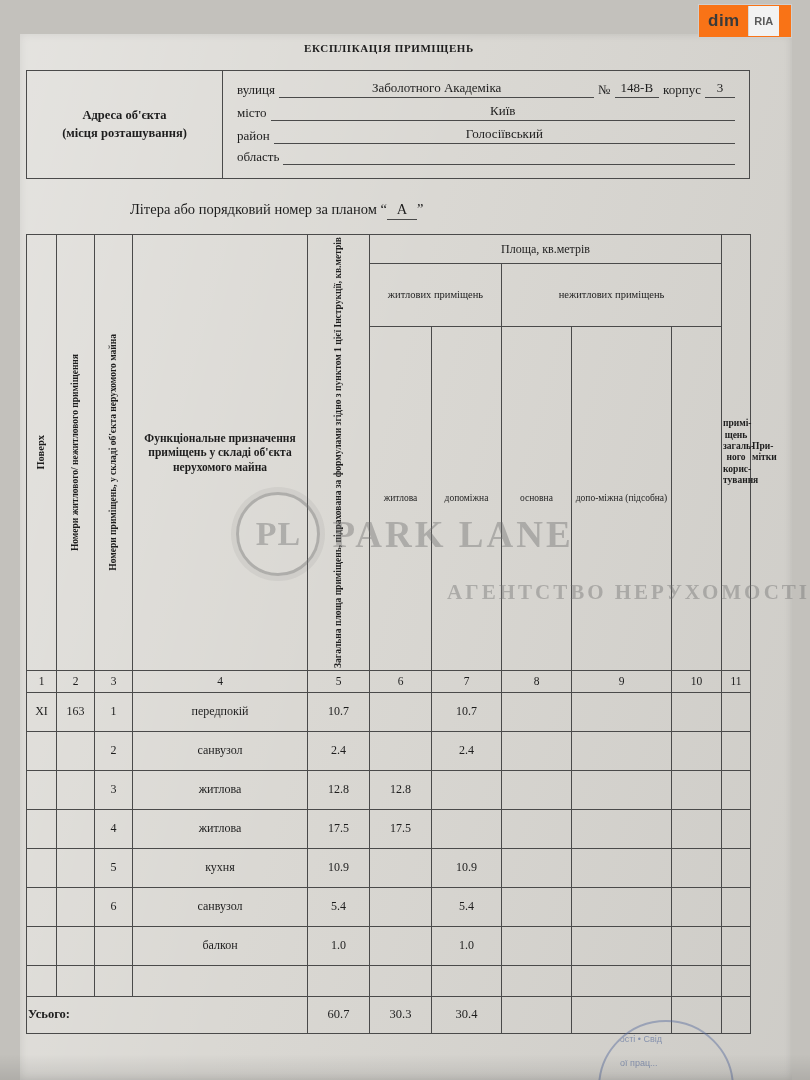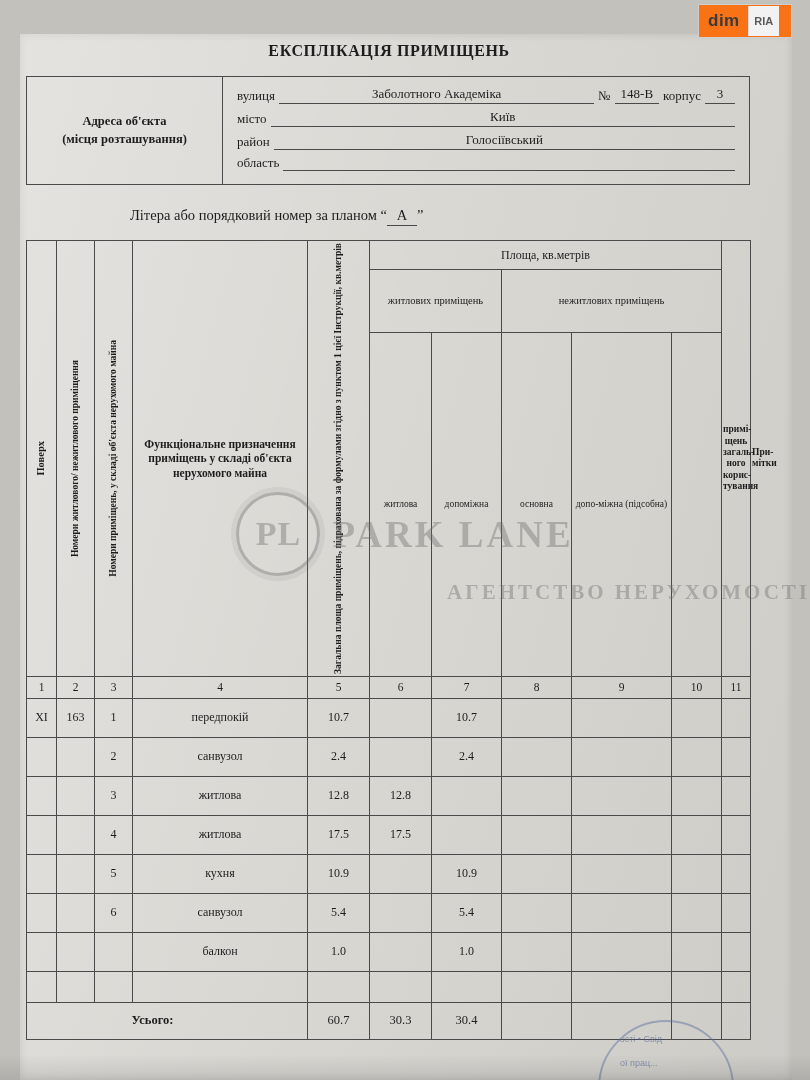--- a/index.html
+++ b/index.html
@@ -72,21 +72,21 @@
   }
 
   .doc {
     position: absolute;
     left: 26px;
     top: 28px;
     width: 726px;
   }
   .doc-title {
     text-align: center;
-    font-size: 16px;
+    font-size: 11px;
     font-weight: bold;
     letter-spacing: 0.6px;
     margin: 14px 0 16px 0;
   }
   
   .addr-box {
     border: 1px solid #4a4a4a;
     display: flex;
     width: 724px;
     box-sizing: border-box;
@@ -162,21 +162,21 @@
   .hdr-sub2 { font-weight: bold; font-size: 9.5px; line-height: 1.2; }
   .func-head {
     font-weight: bold;
     font-size: 11.5px;
     line-height: 1.25;
     padding: 4px 6px;
   }
   .numrow td { font-weight: bold; font-size: 11.5px; height: 17px; }
   .datarow td { height: 34px; font-size: 12px; }
   .total td { height: 32px; font-weight: bold; font-size: 12.5px; }
-  .total .tlabel { text-align: center; padding-right: 30px; font-weight: bold; }
+  .total .tlabel { text-align: left; padding-right: 30px; font-weight: bold; }
   .blankrow td { height: 26px; }
 
   
   .watermark {
     position: absolute;
     left: 0;
     right: 0;
     top: 492px;
     text-align: right;
     pointer-events: none;

